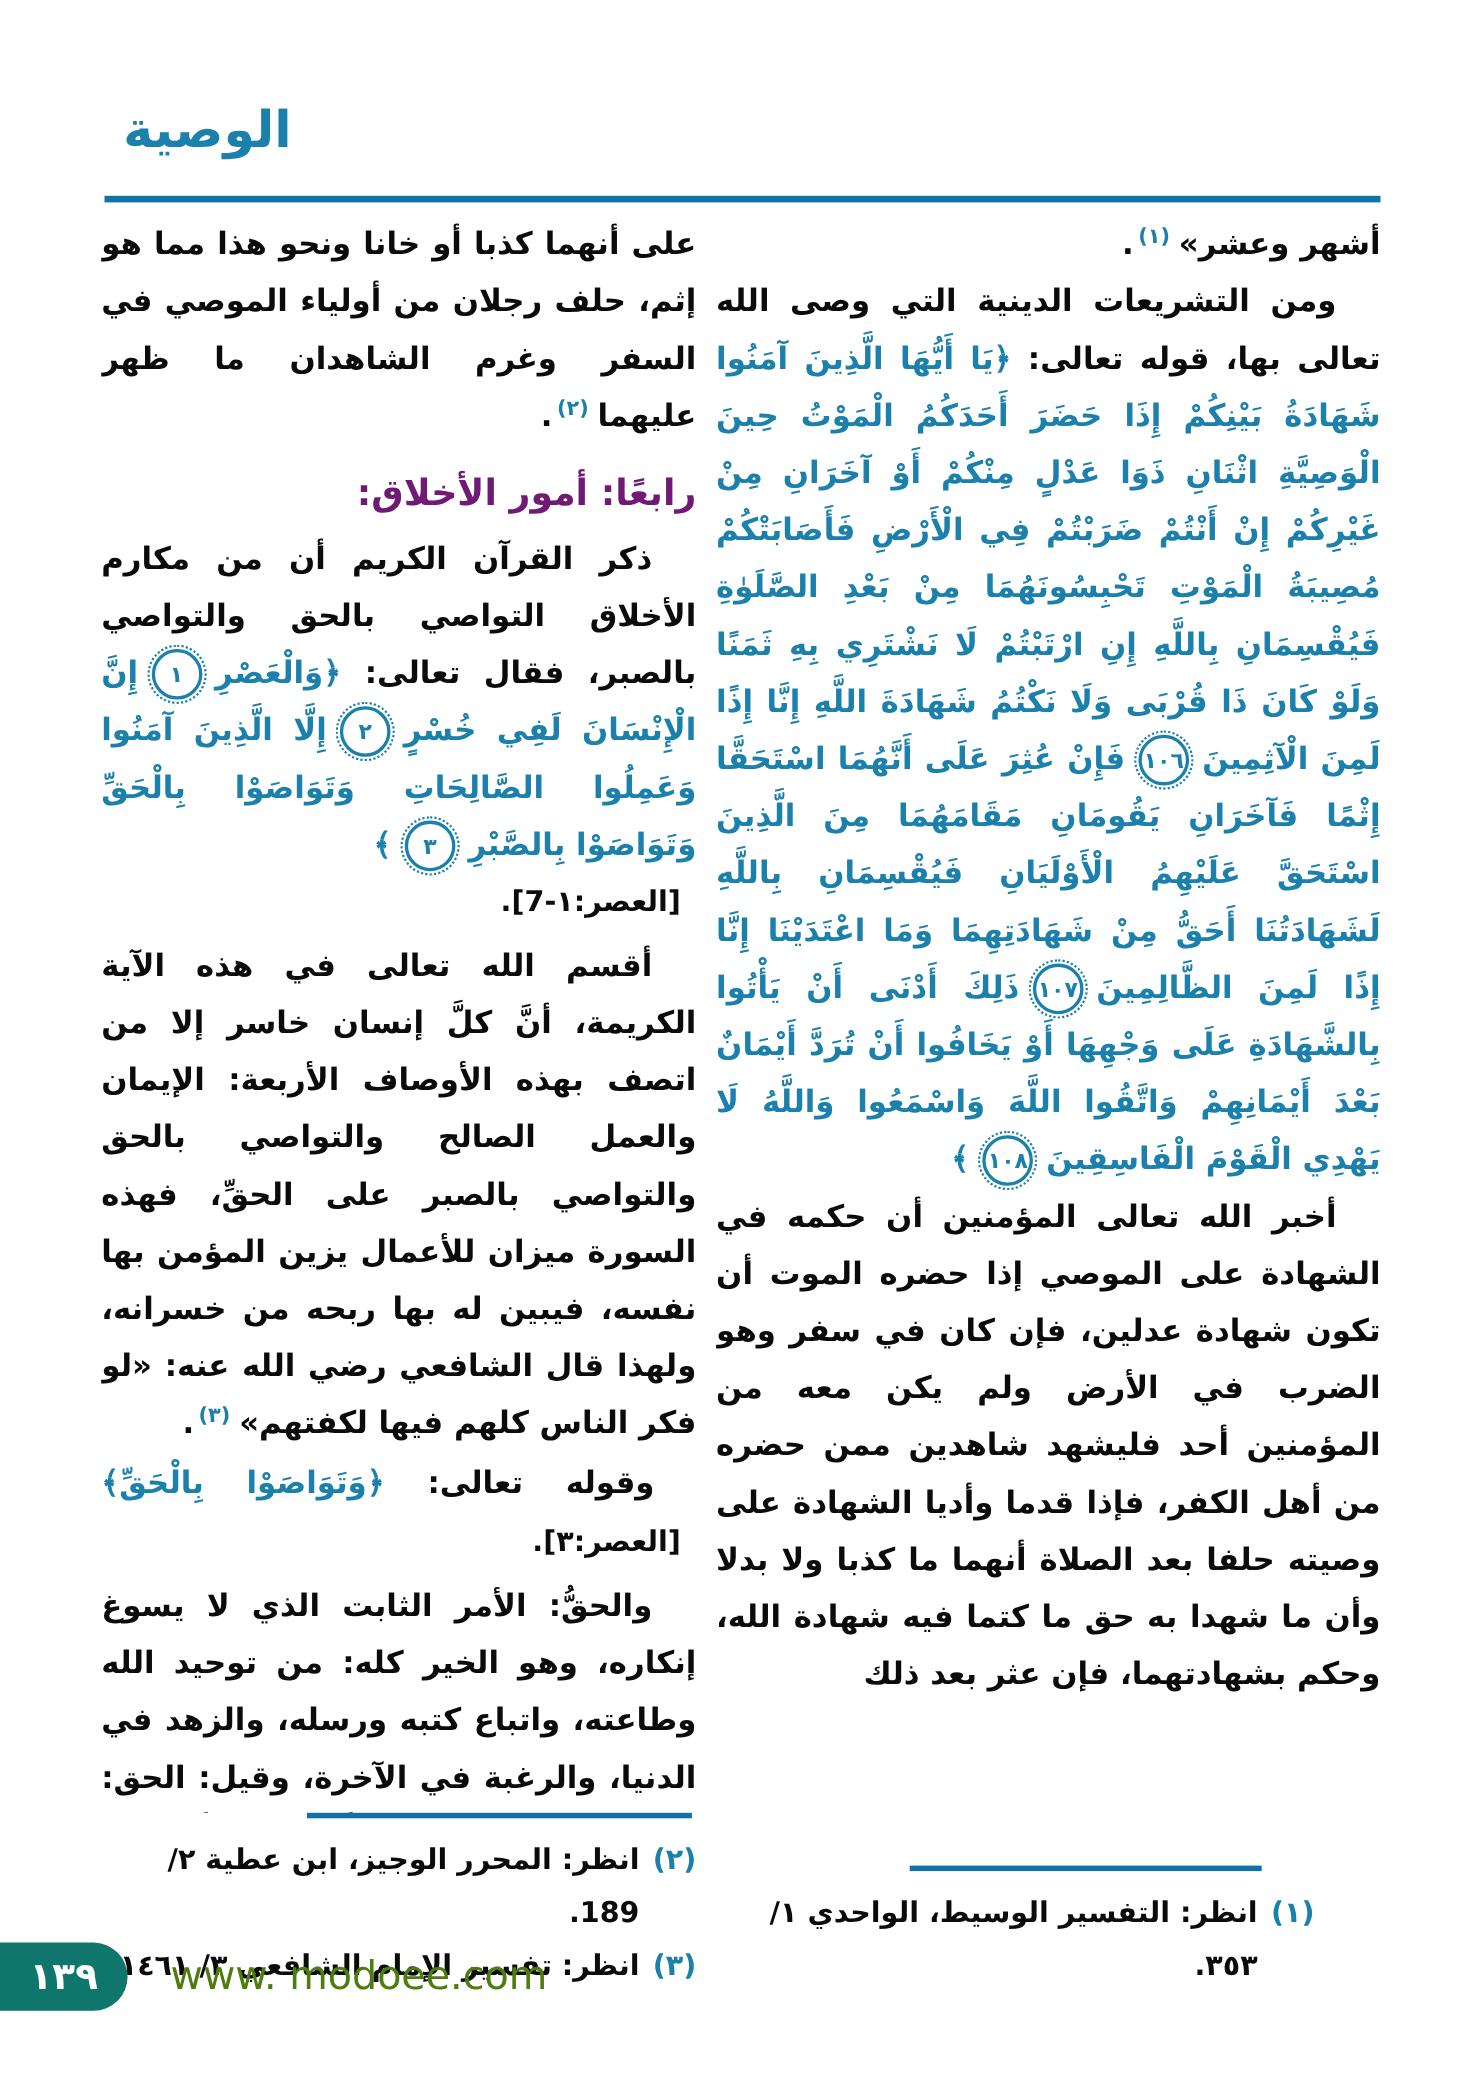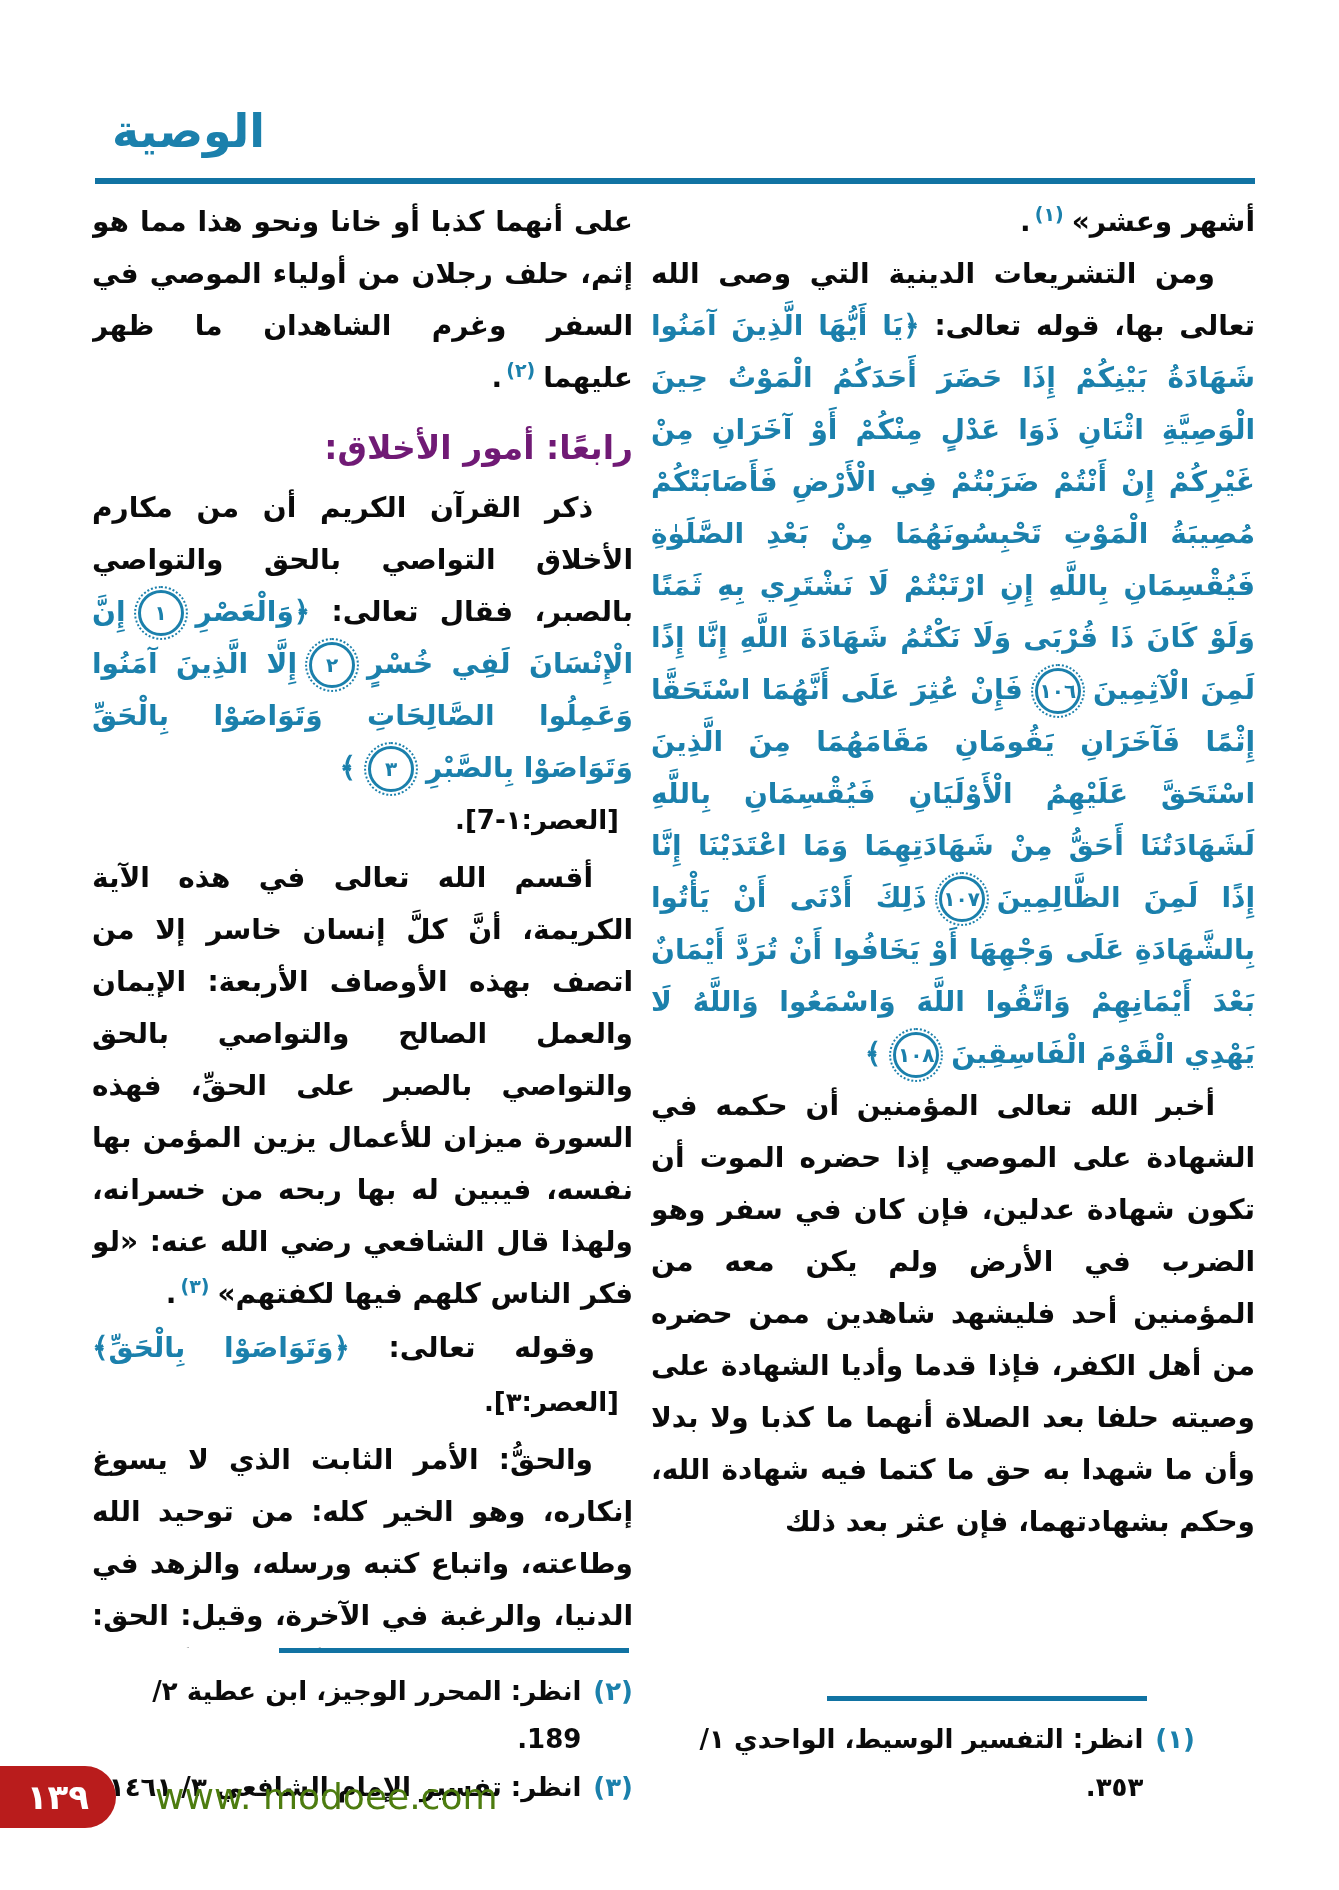--- a/index.html
+++ b/index.html
@@ -7,21 +7,21 @@
     position:relative;
     width:1339px;height:1890px;
     background:#ffffff;
     direction:rtl;
     font-family:"DejaVu Sans", sans-serif;
     color:#0b0b0b;
     overflow:hidden;
   }
   
   .chapter-title{
-    position:absolute;left:112px;top:108px;
+    position:absolute;left:112px;top:95px;
     font-size:46px;font-weight:bold;color:#1b80ac;
     line-height:1;
   }
   .header-rule{
     position:absolute;left:95px;right:84px;top:178px;height:6px;
     background:#1173a3;
   }
   
   .col{
     position:absolute;top:196px;height:1615px;
@@ -75,21 +75,21 @@
   .col-right .fn-list{padding-right:60px;}
   .fn{
     display:flex;gap:12px;align-items:baseline;
     margin:0;font-size:26px;line-height:48px;font-weight:bold;
     text-align:right;
   }
   .fn-num{color:#1b80ac;flex:0 0 auto;}
   
   .page-badge{
     position:absolute;left:0;top:1766px;width:116px;height:62px;
-    background:#b91c1c;border-radius:0 31px 31px 0;
+    background:#0f766e;border-radius:0 31px 31px 0;
     display:flex;align-items:center;justify-content:center;
     color:#ffffff;font-size:34px;font-weight:bold;
     direction:ltr;
   }
   .website{
     position:absolute;left:155px;top:1776px;
     font-size:36px;color:#4d7c0f;direction:ltr;
     font-family:"DejaVu Sans", sans-serif;
   }
 </style>

